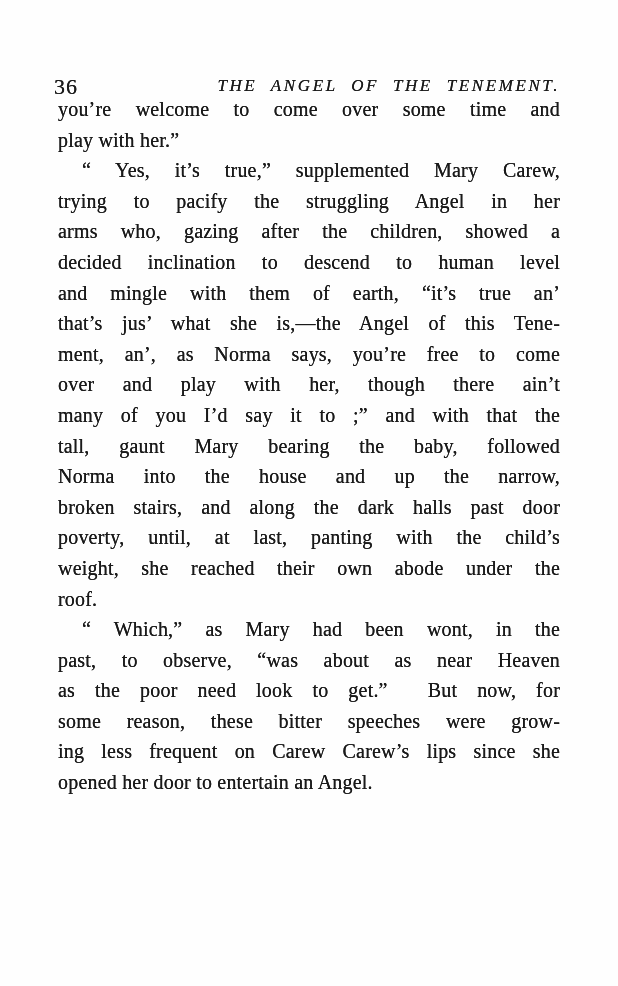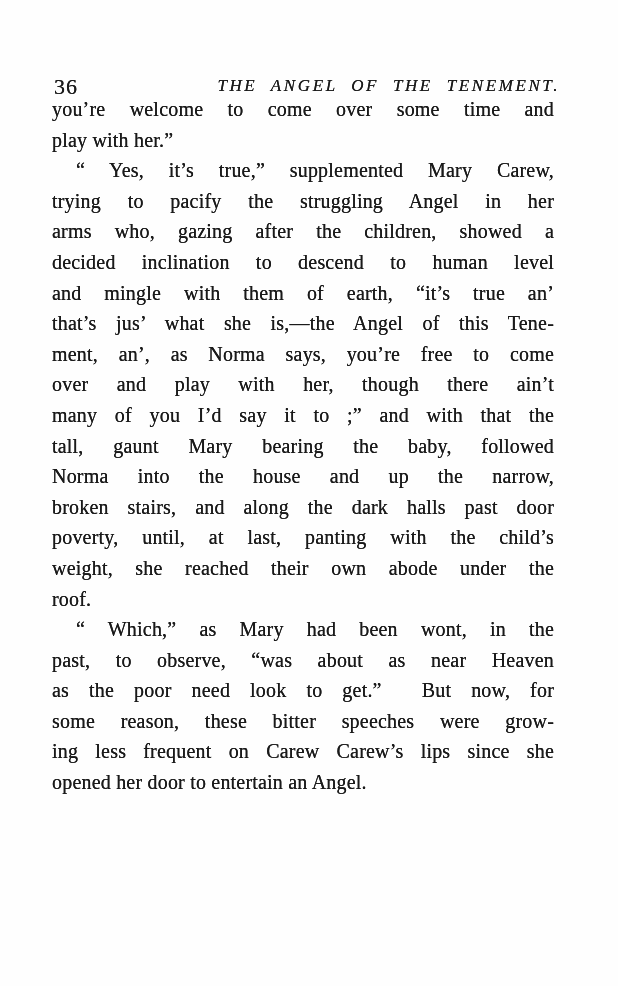--- a/index.html
+++ b/index.html
@@ -40,21 +40,21 @@
     font-size: 17px;
     letter-spacing: 2.6px;
     word-spacing: 7px;
     padding-top: 4px;
     color: #1b1b1b;
     text-shadow: 0 0 0.4px currentColor;
   }
   .body-text {
     position: absolute;
     top: 94px;
-    left: 52px;
+    left: 58px;
     width: 502px;
   }
   .ln {
     display: block;
     height: 30.6px;
     line-height: 30.6px;
     font-size: 20px;
     letter-spacing: 0.2px;
     white-space: pre-wrap;
     text-shadow: 0 0 0.45px currentColor;

